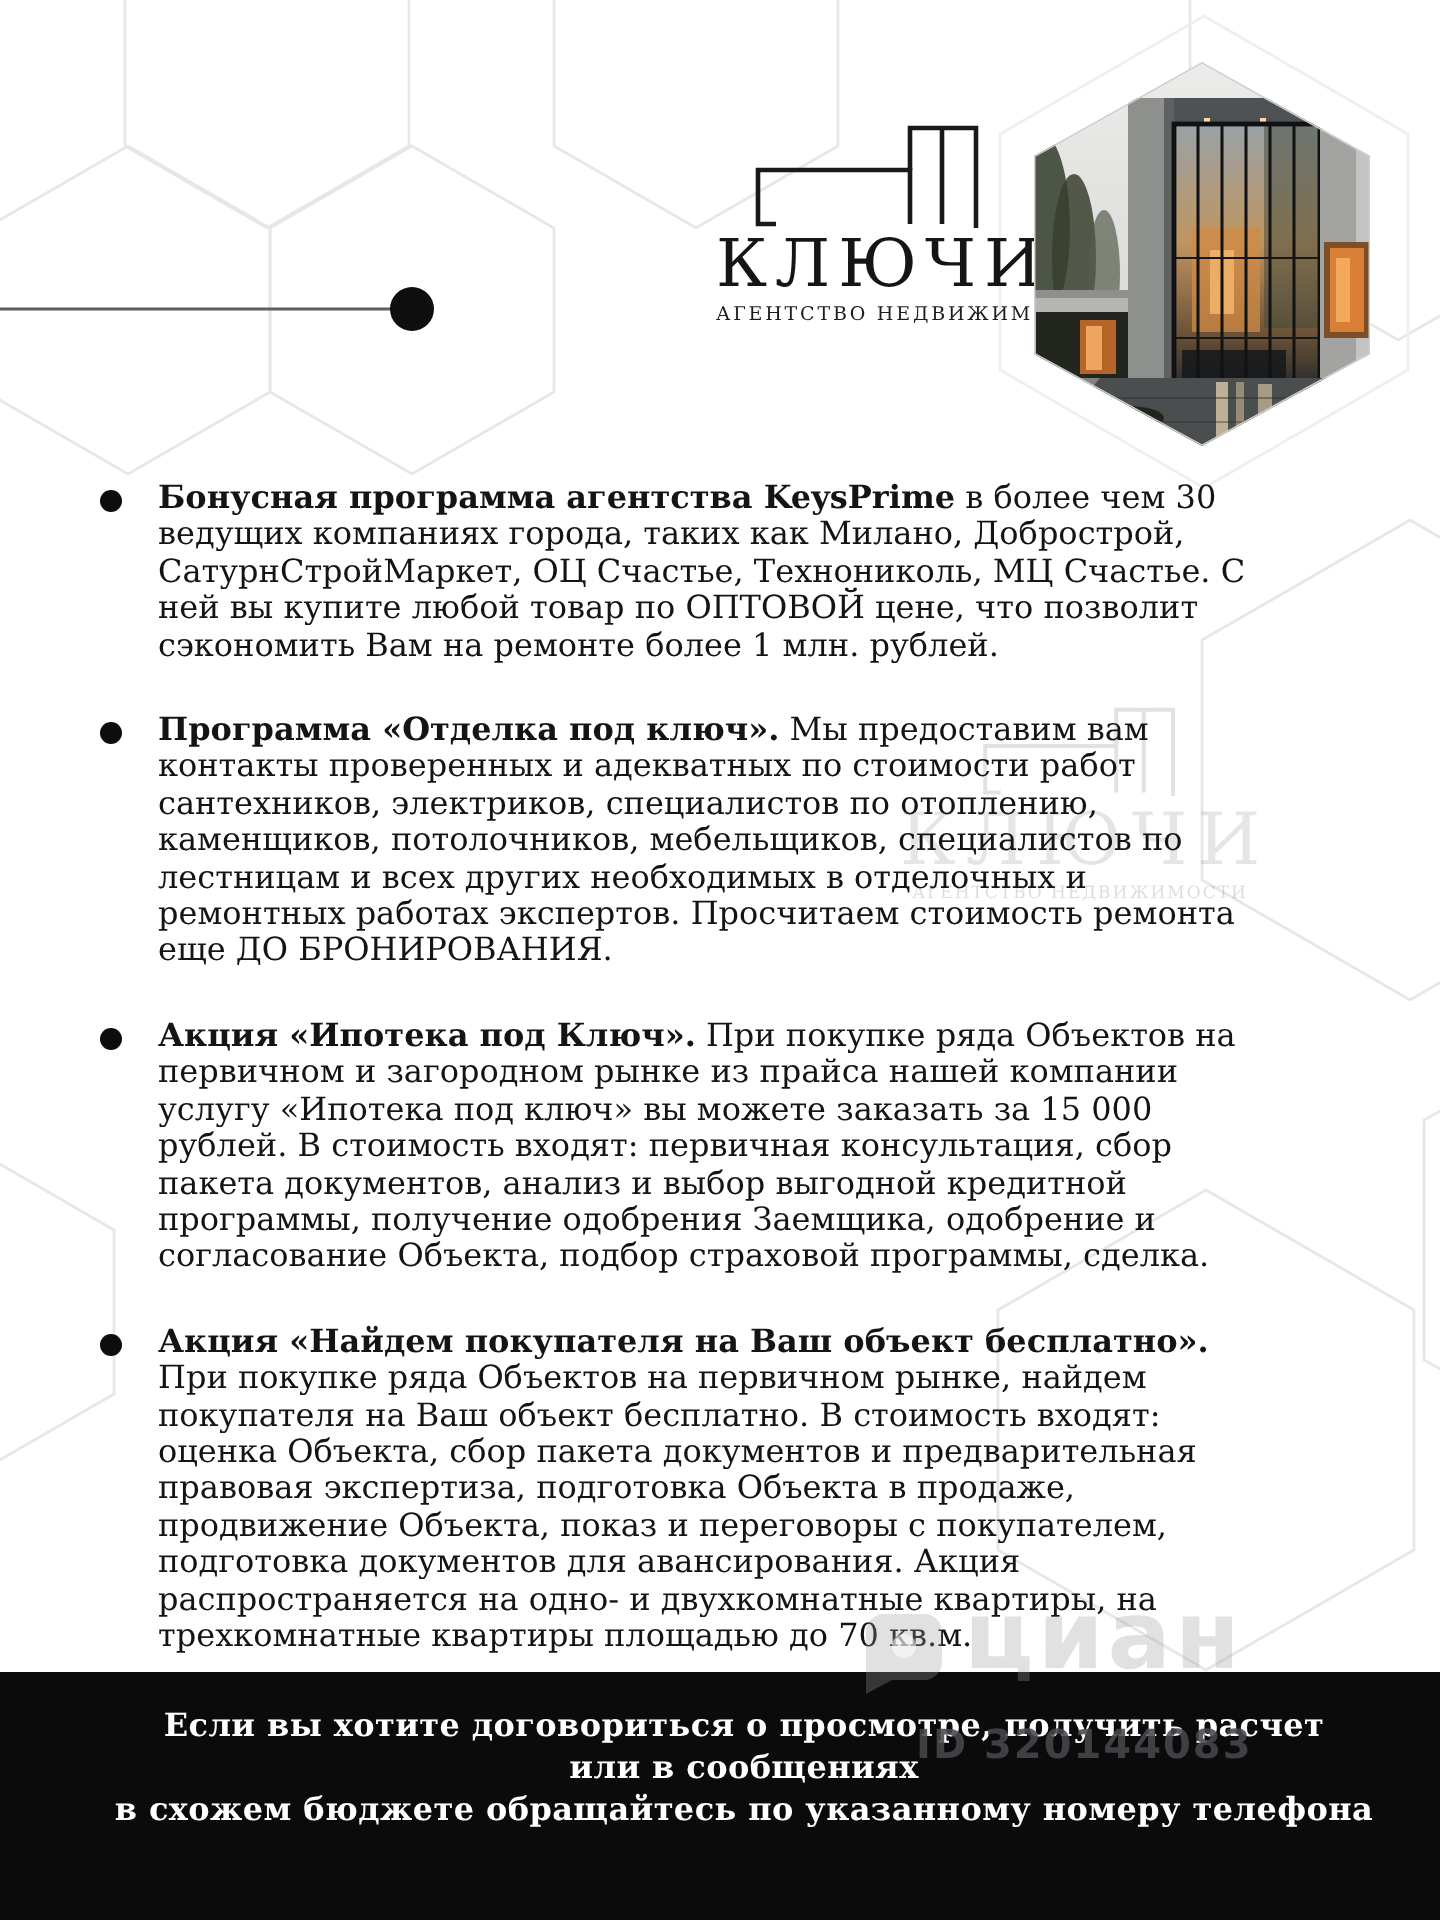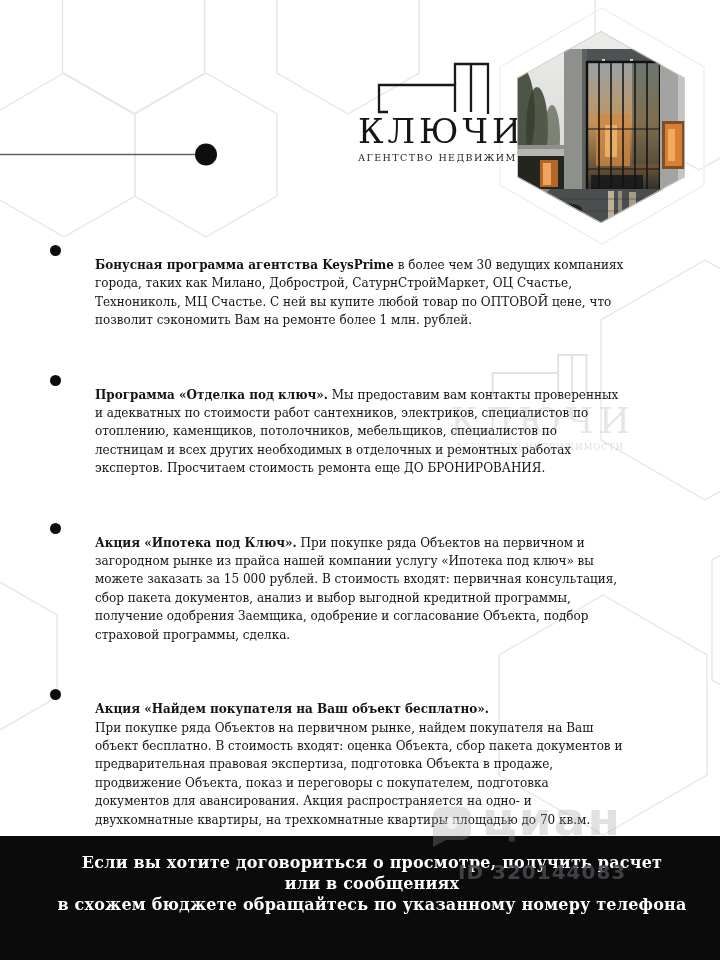--- a/index.html
+++ b/index.html
@@ -36,21 +36,21 @@
   .mid-watermark .wm-brand{font-size:36px;letter-spacing:5px;color:rgba(0,0,0,0.10);line-height:38px;white-space:nowrap;}
   .mid-watermark .wm-sub{font-size:8.5px;letter-spacing:1px;color:rgba(0,0,0,0.14);margin-top:2px;white-space:nowrap;}
   
   .content{position:absolute;left:50px;top:240px;width:592px;z-index:3;}
   .bullet{display:flex;margin-bottom:24px;}
   .bullet .dot{
     flex:none;width:11px;height:11px;border-radius:50%;background:#0d0d0d;
     margin:5px 18px 0 0;
   }
   .bullet p{
-    margin:16px;font-size:12px;line-height:18.4px;color:var(--text_color);
+    margin:0;font-size:16px;line-height:18.4px;color:var(--text_color);
   }
   .bullet b{font-weight:bold;}
   
   .cian{position:absolute;left:428px;top:797px;z-index:5;display:flex;align-items:flex-start;}
   .cian .pin{margin-top:6px;}
   .cian .cian-word{
     font-family:"DejaVu Sans",sans-serif;font-weight:bold;font-size:47px;line-height:44px;
     letter-spacing:2px;color:rgba(155,155,155,0.30);margin-left:8px;text-align:center;
   }
   .cian-id{

